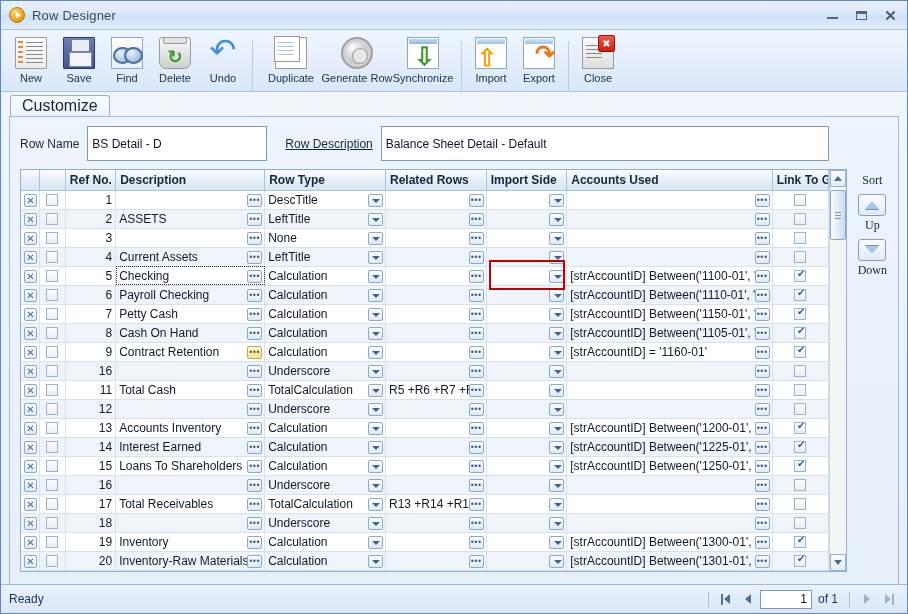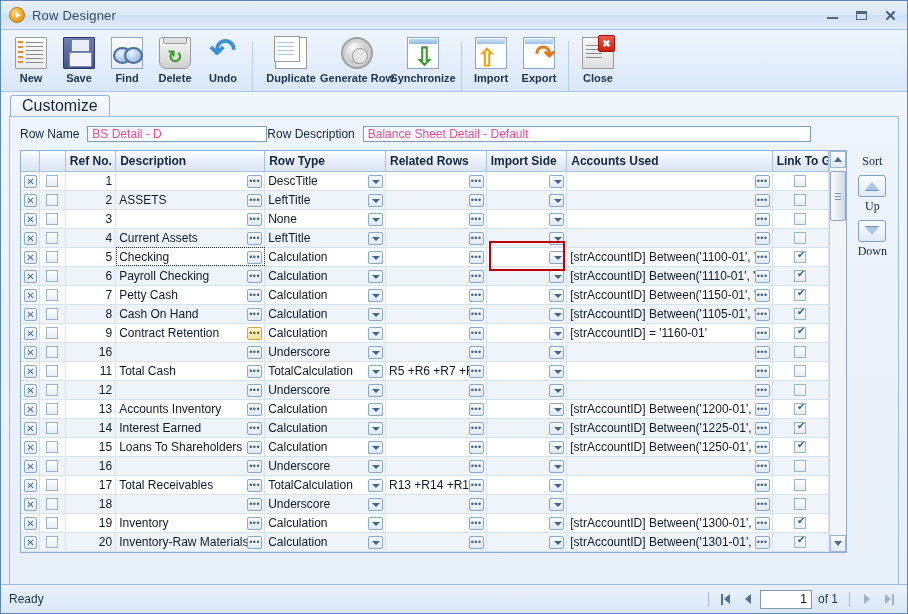--- a/index.html
+++ b/index.html
@@ -51,21 +51,21 @@
   }
   .glyph-min { width: 11px; height: 2px; background: #50657f; margin-top: 6px; }
   .glyph-max { width: 11px; height: 9px; border: 1px solid #50657f; border-top-width: 3px; }
   .glyph-close { font-size: 15px; font-weight: 600; color: #44607f; line-height: 1; }
 
   
   .toolbar {
     height: 62px; min-height: 62px;
     background: linear-gradient(180deg,#eef5fd 0%, #e4eefb 55%, #d8e7f8 100%);
     border-bottom: 1px solid #a9c5e4;
-    display: flex; align-items: flex-end; padding: 3px 4px 0 6px; font-weight: bold;
+    display: flex; align-items: flex-end; padding: 3px 4px 0 6px;
   }
   .tb-item {
     width: 48px; height: 57px;
     display: flex; flex-direction: column; align-items: center; justify-content: flex-start;
     padding-top: 3px; cursor: default;
   }
   .tb-item.wide { width: 66px; }
   .tb-lbl { font-size: 11px; color: #20344c; margin-top: 3px; white-space: nowrap; }
   .tb-sep { width: 1px; height: 50px; background: #b6cde6; margin: 2px 5px 0 5px; }
   .ic { width: 32px; height: 32px; position: relative; }
@@ -118,22 +118,22 @@
   
   .panel {
     flex: 1; margin: 0 8px 0 8px;
     border: 1px solid #9fbddd; border-bottom: none;
     background: linear-gradient(180deg,#eef4fc 0%, #e7eff9 100%);
     position: relative;
   }
   .fieldrow { display: flex; align-items: center; padding: 9px 0 8px 10px; }
   .fld-lbl { font-size: 12px; color: #13263e; margin-right: 8px; white-space: nowrap; }
   .txtin {
-    height: 16px; border: 1px solid #7f9db9; background: #fff;
-    font-family: "Liberation Sans", sans-serif; font-size: 12px; color: #ec4899;
+    height: 35px; border: 1px solid #7f9db9; background: #fff;
+    font-family: "Liberation Sans", sans-serif; font-size: 12px; color: #0f172a;
     padding: 0 4px; outline: none;
   }
   #row-name-input { width: 180px; }
   #row-desc-input { width: 448px; margin-left: 0; }
 
   
   .gridwrap { display: flex; padding: 0 0 0 10px; }
   .grid-outer {
     width: 838px; height: 403px;
     border: 1px solid #8fb0d4; background: #fff;
@@ -341,21 +341,21 @@
     <div class="tab">
       <span>Customize</span>
     </div>
   </div>
 
   <div class="panel">
 
     <div class="fieldrow">
       <div class="fld-lbl">Row Name</div>
       <input class="txtin" id="row-name-input" value="BS Detail - D" style="">
-      <div class="fld-lbl" style="">Row Description</div>
+      <div class="fld-lbl" style="margin-left:18px;text-decoration:underline;">Row Description</div>
       <input class="txtin" id="row-desc-input" value="Balance Sheet Detail - Default" style="">
     </div>
 
     <div class="gridwrap">
       <div class="grid-outer">
         <table class="grid">
           <colgroup>
             <col style="width:18px">
               <col style="width:26px">
               <col style="width:50px">

